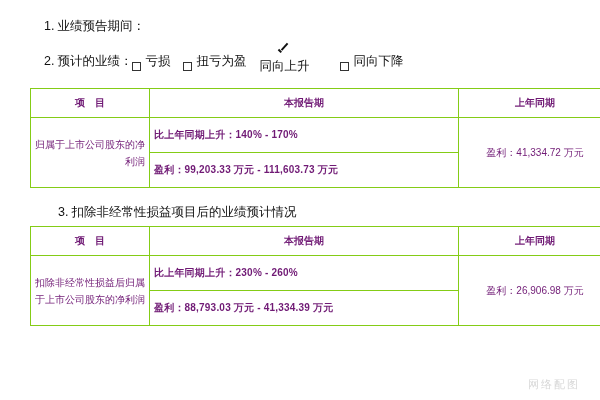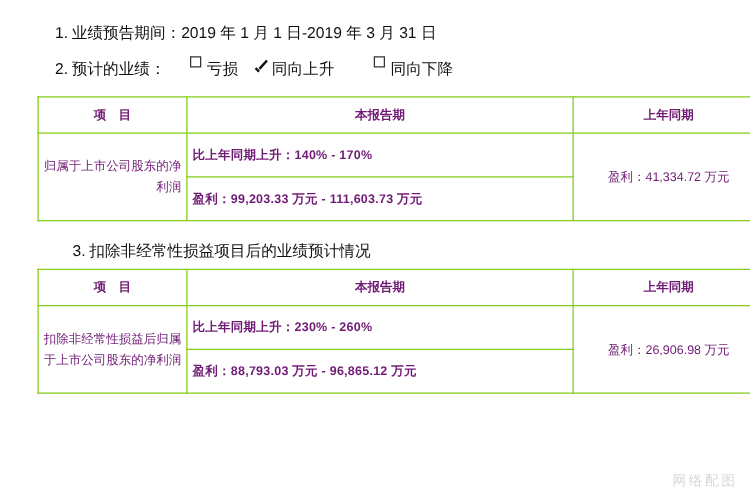--- a/index.html
+++ b/index.html
@@ -30,42 +30,42 @@
     margin-left: 30px;
     white-space: nowrap;
   }
   .line-1 { margin-top: 6px; }
   .line-2 { margin-top: 9px; }
   .num {
     margin-right: 3px;
   }
   .opt {
     display: inline-flex;
-    align-items: flex-start;
+    align-items: flex-end;
     margin-right: 13px;
     white-space: nowrap;
-    margin-left: 20px;
   }
   .opt:first-of-type { margin-left: 2px; }
   .box {
     display: inline-block;
     width: 9px;
     height: 9px;
     border: 1px solid #333;
     margin-right: 4px;
     position: relative;
     box-sizing: border-box;
     background: #fff;
   }
   .check-wrap {
     display: inline-flex;
     align-items: center;
-    margin-right: 12px;
-    position: relative;
-    white-space: nowrap;
+    margin-right: 31px;
+    position: relative;
+    white-space: nowrap;
+    flex-direction: column;
   }
   .check-mark {
     display: inline-block;
     width: 11px;
     height: 11px;
     margin-right: 3px;
     position: relative;
   }
   .check-mark::before {
     content: "";
@@ -130,48 +130,51 @@
   .sec-title {
     font-size: 12.5px;
     margin-left: 44px;
     margin-top: 16px;
     margin-bottom: 5px;
     white-space: nowrap;
   }
   .t1wrap { margin-top: 12px; }
   .watermark {
     position: absolute;
-    right: 10px;
+    right: 20px;
     bottom: 8px;
     font-size: 11px;
     color: #d8d8d8;
     letter-spacing: 2px;
     user-select: none;
   }
 </style>
 </head>
 <body>
 
 <div class="page">
 
   <div class="line line-1">
     <span class="num">1.</span>
     <span>业绩预告期间：</span>
-    <span>2019 年 1 月 1 日-2019 年 3 月 31 日</span>
   </div>
 
   <div class="line line-2">
     <span class="num">2.</span>
     <span>预计的业绩：</span>
 
     <span class="opt">
       <span class="box"></span>
       <span>亏损</span>
     </span>
 
+    <span class="opt">
+      <span class="box"></span>
+      <span>扭亏为盈</span>
+    </span>
 
     <span class="check-wrap">
       <span class="check-mark"></span>
       <span>同向上升</span>
     </span>
 
     <span class="opt">
       <span class="box"></span>
       <span>同向下降</span>
     </span>
@@ -207,20 +210,20 @@
       <td class="c1">项　目</td>
       <td class="c2">本报告期</td>
       <td class="c3">上年同期</td>
     </tr>
     <tr>
       <td class="c1 item-cell" rowspan="2">扣除非经常性损益后归属于上市公司股东的净利润</td>
       <td class="c2 val-cell">比上年同期上升：230% - 260%</td>
       <td class="c3 last-cell" rowspan="2">盈利：26,906.98 万元</td>
     </tr>
     <tr>
-      <td class="c2 val-cell">盈利：88,793.03 万元 - 96,865.12 万元</td>
+      <td class="c2 val-cell">盈利：88,793.03 万元 - 41,334.39 万元</td>
     </tr>
   </tbody>
     </table>
 
   <div class="watermark">网络配图</div>
 
 </div>
 
 </body></html>

